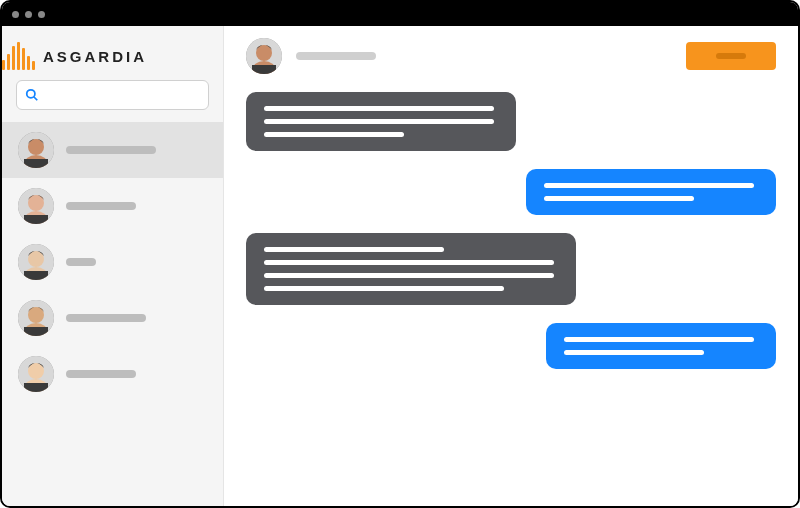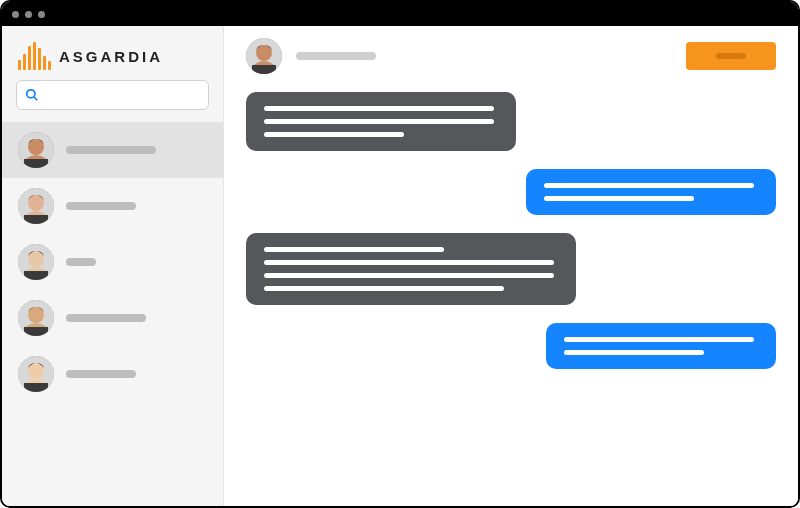--- a/index.html
+++ b/index.html
@@ -17,21 +17,21 @@
   }
   .dot { width: 7px; height: 7px; border-radius: 50%; background: #888; }
   
   .body { flex: 1; display: flex; min-height: 0; }
   
   .sidebar {
     width: 222px; background: #f5f5f5;
     display: flex; flex-direction: column;
     border-right: 1px solid #e5e5e5;
   }
-  .logo-wrap { padding: 16px 16px 10px 16px; display:flex; align-items:center; gap:8px; }
+  .logo-wrap { padding: 16px 16px 10px 0; display:flex; align-items:center; gap:8px; }
   .logo-bars { display:flex; align-items:flex-end; gap:2px; height:28px; }
   .logo-bars span { width:3px; background:#f7941d; border-radius:1px; }
   .logo-text { font-weight:700; letter-spacing:3px; font-size:15px; color:#222; }
   
   .search-wrap { padding: 0 14px 12px 14px; }
   .search {
     width:100%; height:30px; border:1px solid #d0d0d0; border-radius:6px;
     background:#fff; display:flex; align-items:center; padding:0 8px;
   }
   .search svg { flex-shrink:0; }

